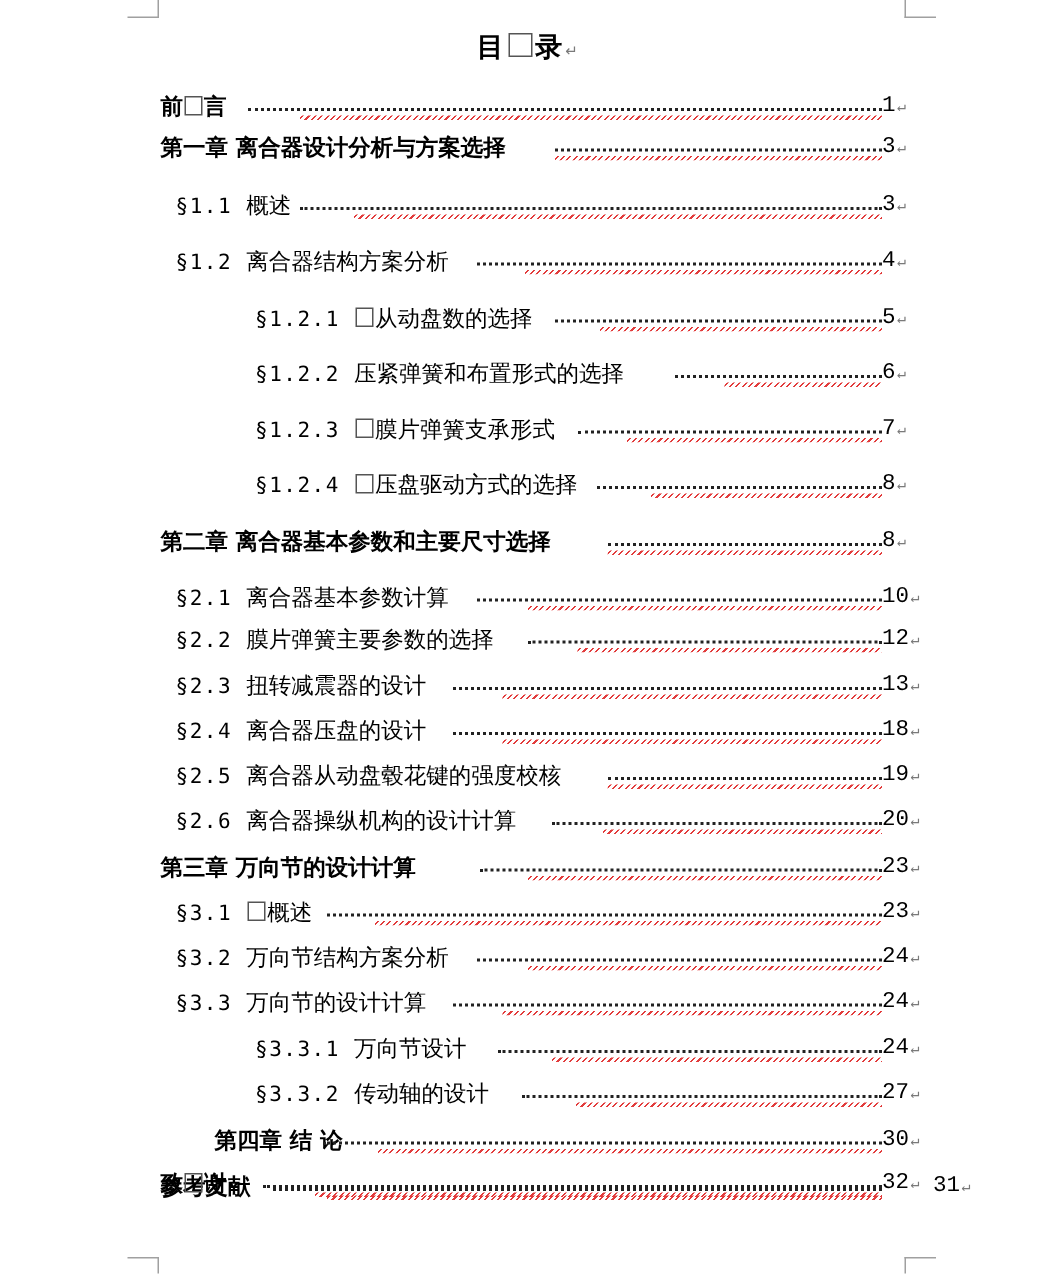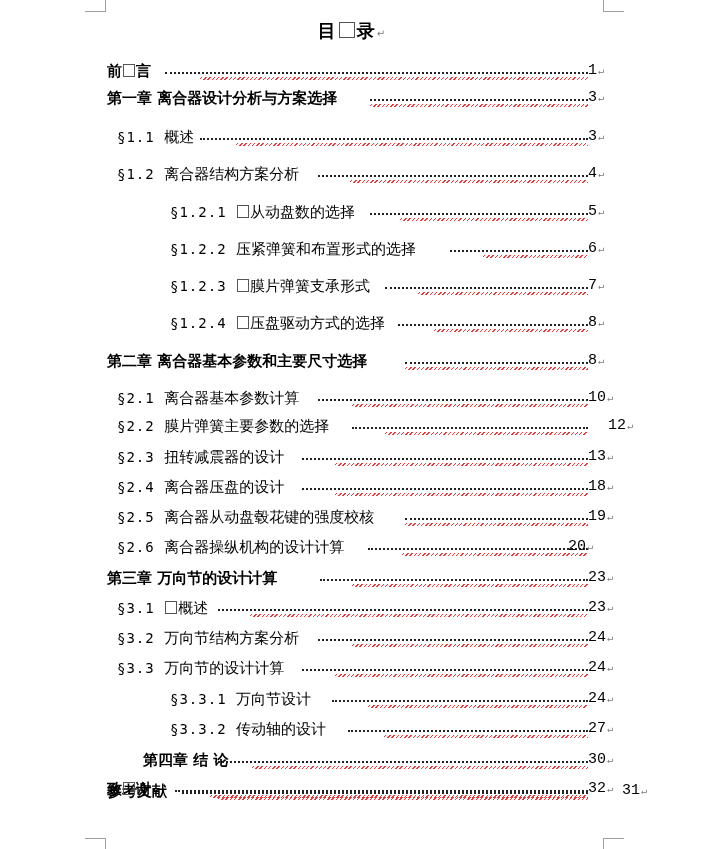--- a/index.html
+++ b/index.html
@@ -120,21 +120,21 @@
         <div class="squig" style="left: 34px;"></div>
       </div>
       <span class="page" style="left: 588px;">10<span class="pm">↵</span></span>
     </div>
     <div class="row section" style="top: 417px; width: 704px;">
       <span class="label" style="position: absolute; left: 117px;"><span class="sec">§2.2 </span><span>膜片弹簧主要参数的选择</span></span>
       <div class="leader" style="left: 352px; width: 236px;">
         <div class="dots"></div>
         <div class="squig" style="left: 33px;"></div>
       </div>
-      <span class="page" style="left: 608px;">12<span class="pm">↵</span></span>
+      <span class="page" style="left: 588px;">12<span class="pm">↵</span></span>
     </div>
     <div class="row section" style="top: 448px; width: 704px;">
       <span class="label" style="position: absolute; left: 117px;"><span class="sec">§2.3 </span><span>扭转减震器的设计</span></span>
       <div class="leader" style="left: 302px; width: 286px;">
         <div class="dots"></div>
         <div class="squig" style="left: 33px;"></div>
       </div>
       <span class="page" style="left: 588px;">13<span class="pm">↵</span></span>
     </div>
     <div class="row section" style="top: 478px; width: 704px;">
@@ -152,21 +152,21 @@
         <div class="squig" style="left: 0px;"></div>
       </div>
       <span class="page" style="left: 588px;">19<span class="pm">↵</span></span>
     </div>
     <div class="row section" style="top: 538px; width: 676px;">
       <span class="label" style="position: absolute; left: 117px;"><span class="sec">§2.6 </span><span>离合器操纵机构的设计计算</span></span>
       <div class="leader" style="left: 368px; width: 220px;">
         <div class="dots"></div>
         <div class="squig" style="left: 34px;"></div>
       </div>
-      <span class="page" style="left: 568px;">20<span class="pm">↵</span></span>
+      <span class="page" style="left: 588px;">20<span class="pm">↵</span></span>
     </div>
     <div class="row chapter" style="top: 569px; width: 704px;">
       <span class="label" style="position: absolute; left: 107px;"><span>第三章 万向节的设计计算</span></span>
       <div class="leader" style="left: 320px; width: 268px;">
         <div class="dots"></div>
         <div class="squig" style="left: 32px;"></div>
       </div>
       <span class="page" style="left: 588px;">23<span class="pm">↵</span></span>
     </div>
     <div class="row section" style="top: 599px; width: 704px;">

